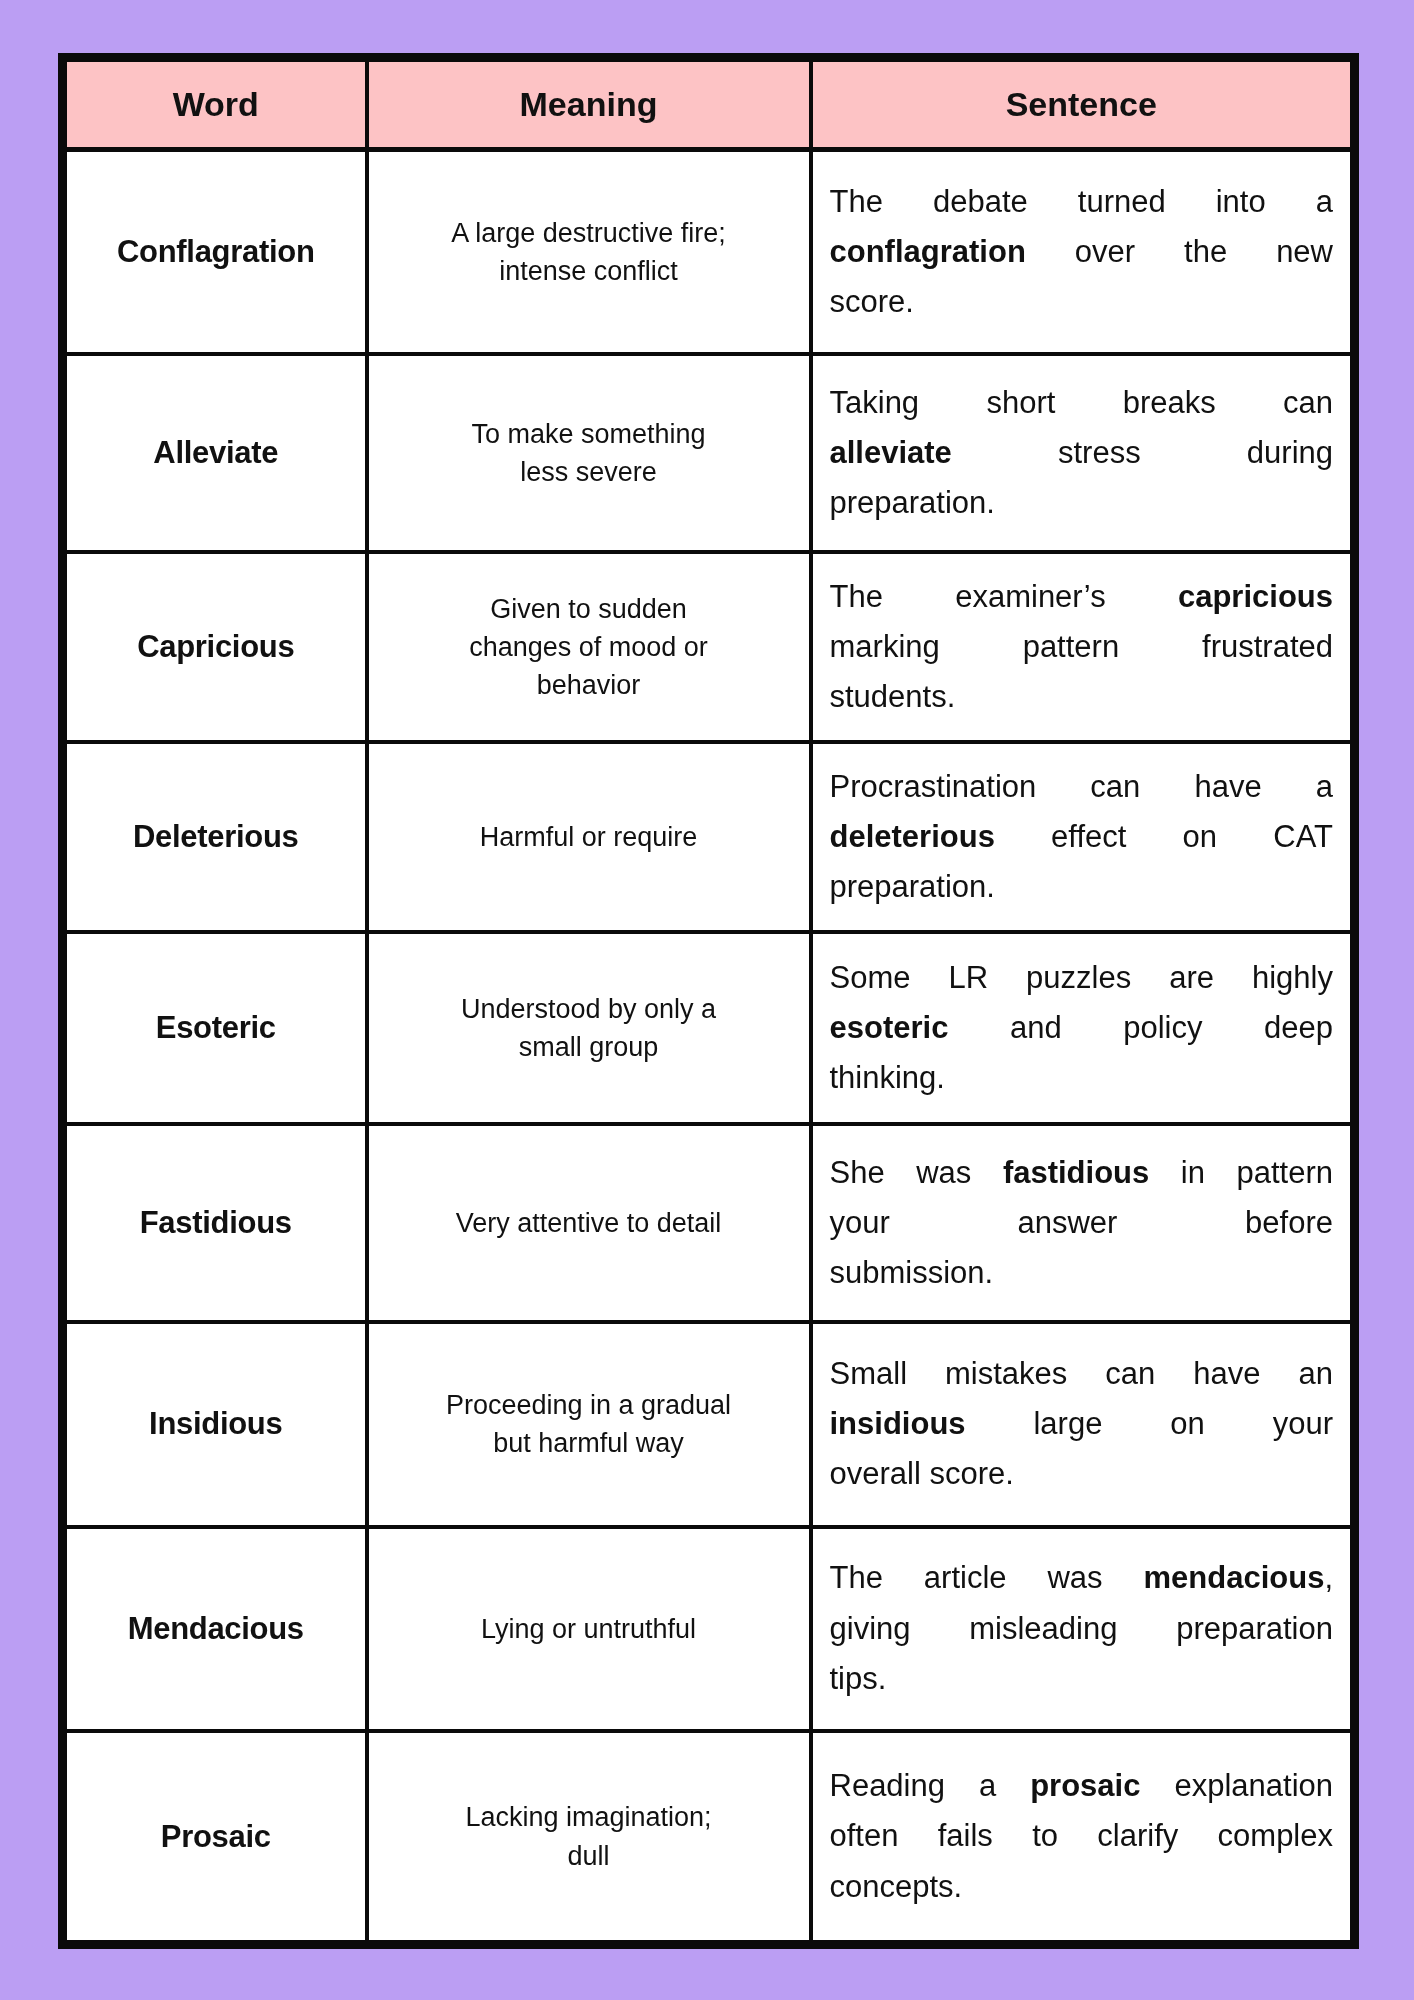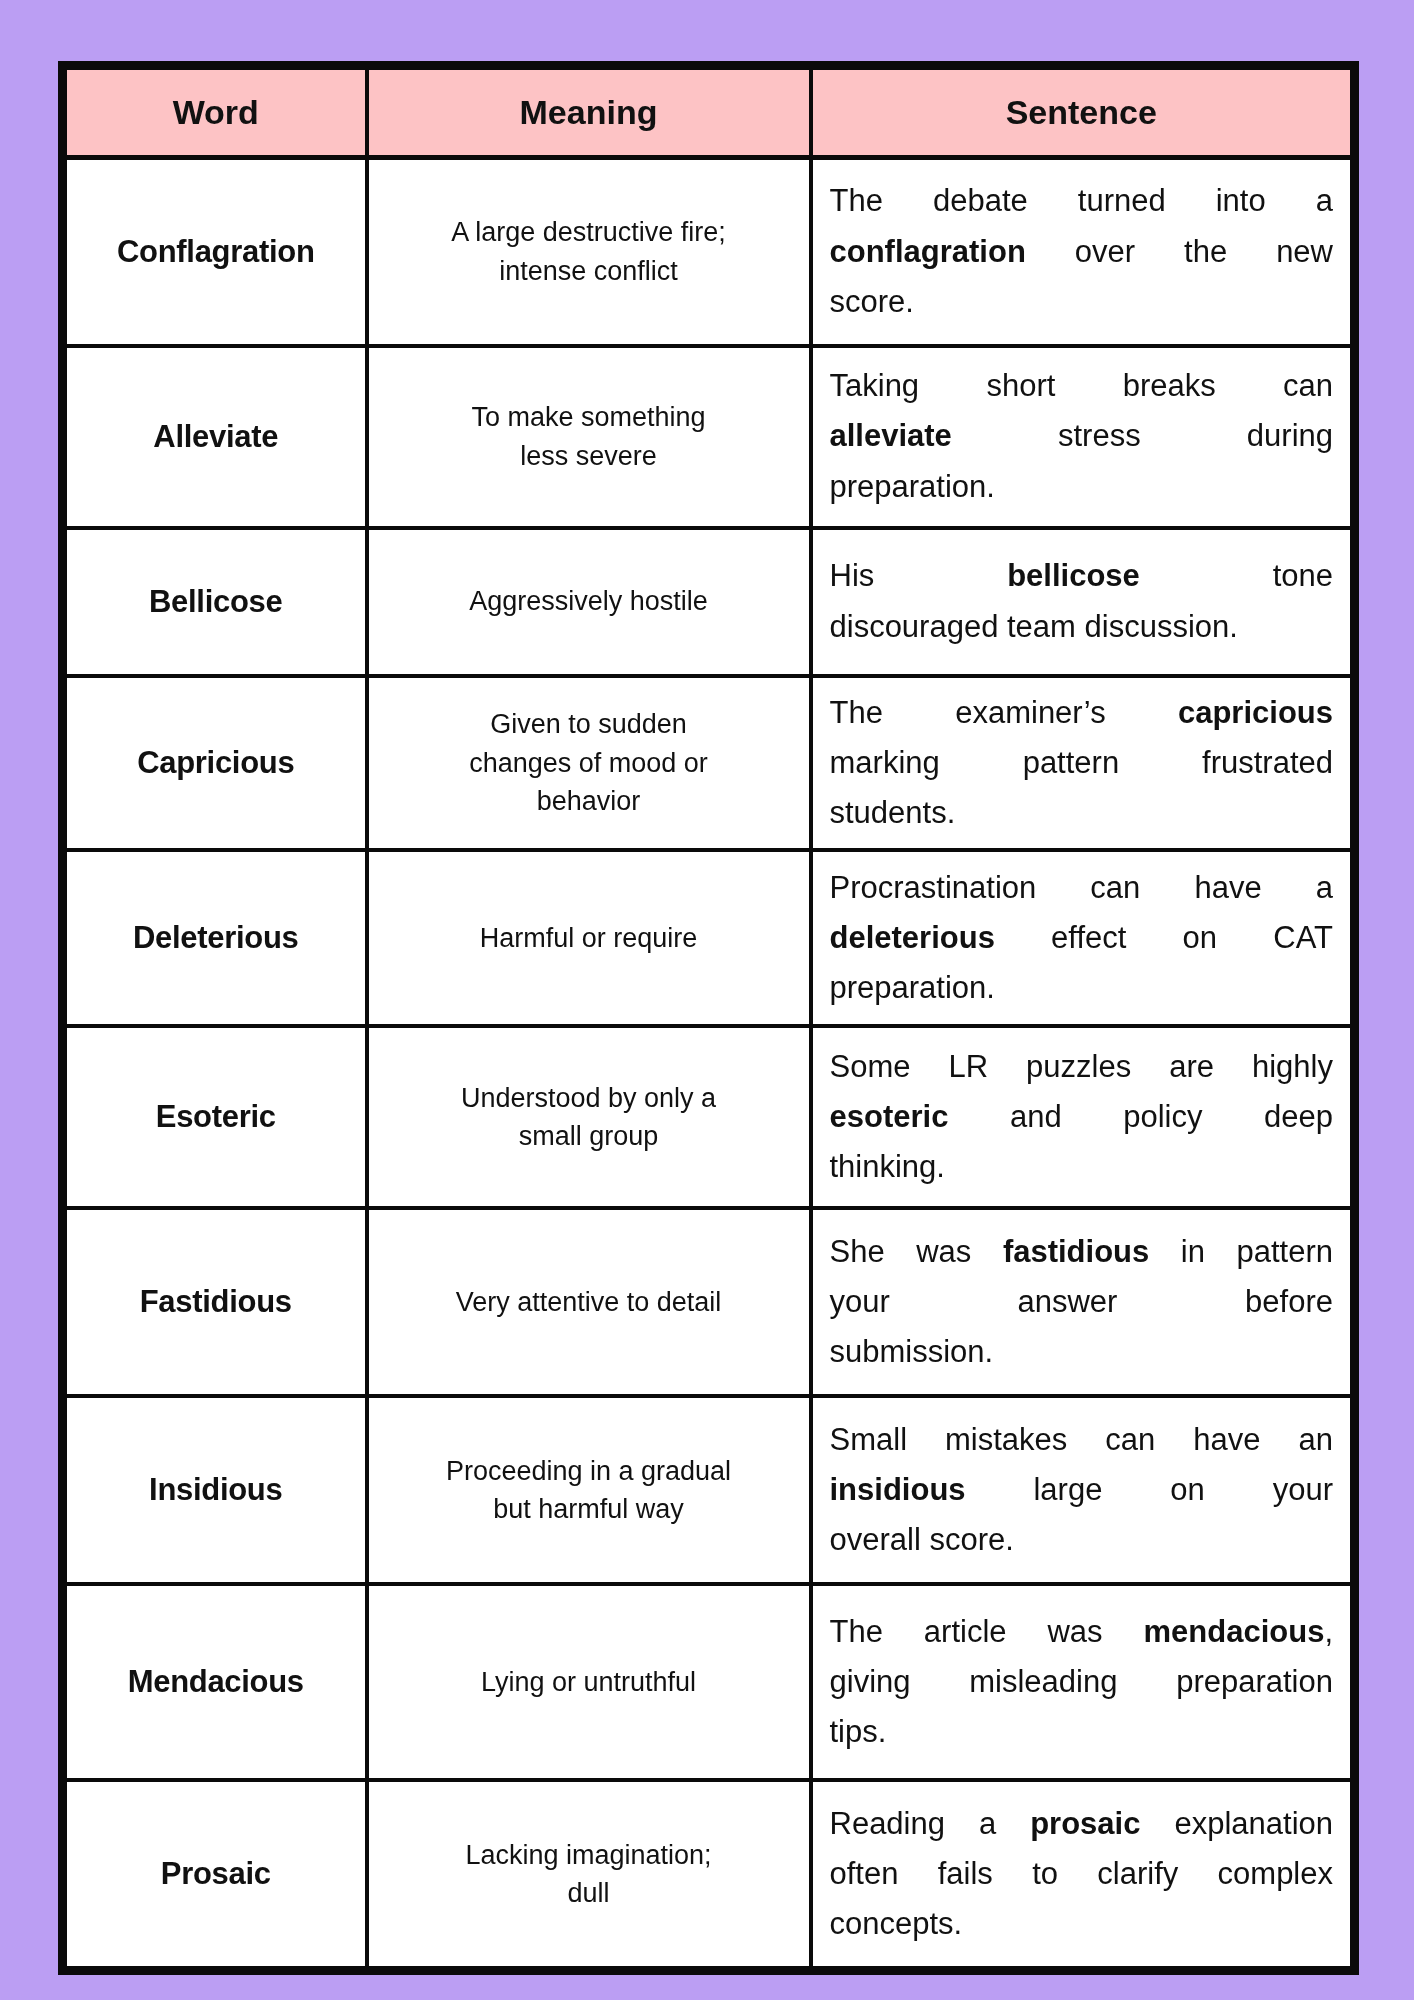--- a/index.html
+++ b/index.html
@@ -11,21 +11,21 @@
   }
   *{box-sizing:border-box;margin:0;padding:0;}
   html,body{width:1414px;height:2000px;}
   body{
     background:var(--bg);
     font-family:"Liberation Sans","DejaVu Sans",sans-serif;
     color:var(--text);
   }
   .poster{
     position:absolute;
-    left:58px; top:61px;
+    left:58px; top:53px;
     width:1206px; height:1896px;
   }
   table{
     width:100%; height:100%;
     border-collapse:collapse;
     table-layout:fixed;
     background:var(--cell-bg);
   }
   col.c-word{width:304px;}
   col.c-meaning{width:444px;}
@@ -119,30 +119,20 @@
             <div>To make something</div>
             <div>less severe</div>
           </td>
           <td class="sentence">
             <div class="jline"><span>Taking short breaks can</span></div>
             <div class="jline"><span class="b">alleviate</span><span> stress during</span></div>
             <div class="jline last"><span>preparation.</span></div>
           </td>
         </tr>
         <tr>
-          <td class="word">Bellicose</td>
-          <td class="meaning">
-            <div>Aggressively hostile</div>
-          </td>
-          <td class="sentence">
-            <div class="jline"><span>His </span><span class="b">bellicose</span><span> tone</span></div>
-            <div class="jline last"><span>discouraged team discussion.</span></div>
-          </td>
-        </tr>
-        <tr>
           <td class="word">Capricious</td>
           <td class="meaning">
             <div>Given to sudden</div>
             <div>changes of mood or</div>
             <div>behavior</div>
           </td>
           <td class="sentence">
             <div class="jline"><span>The examiner’s </span><span class="b">capricious</span></div>
             <div class="jline"><span>marking pattern frustrated</span></div>
             <div class="jline last"><span>students.</span></div>

